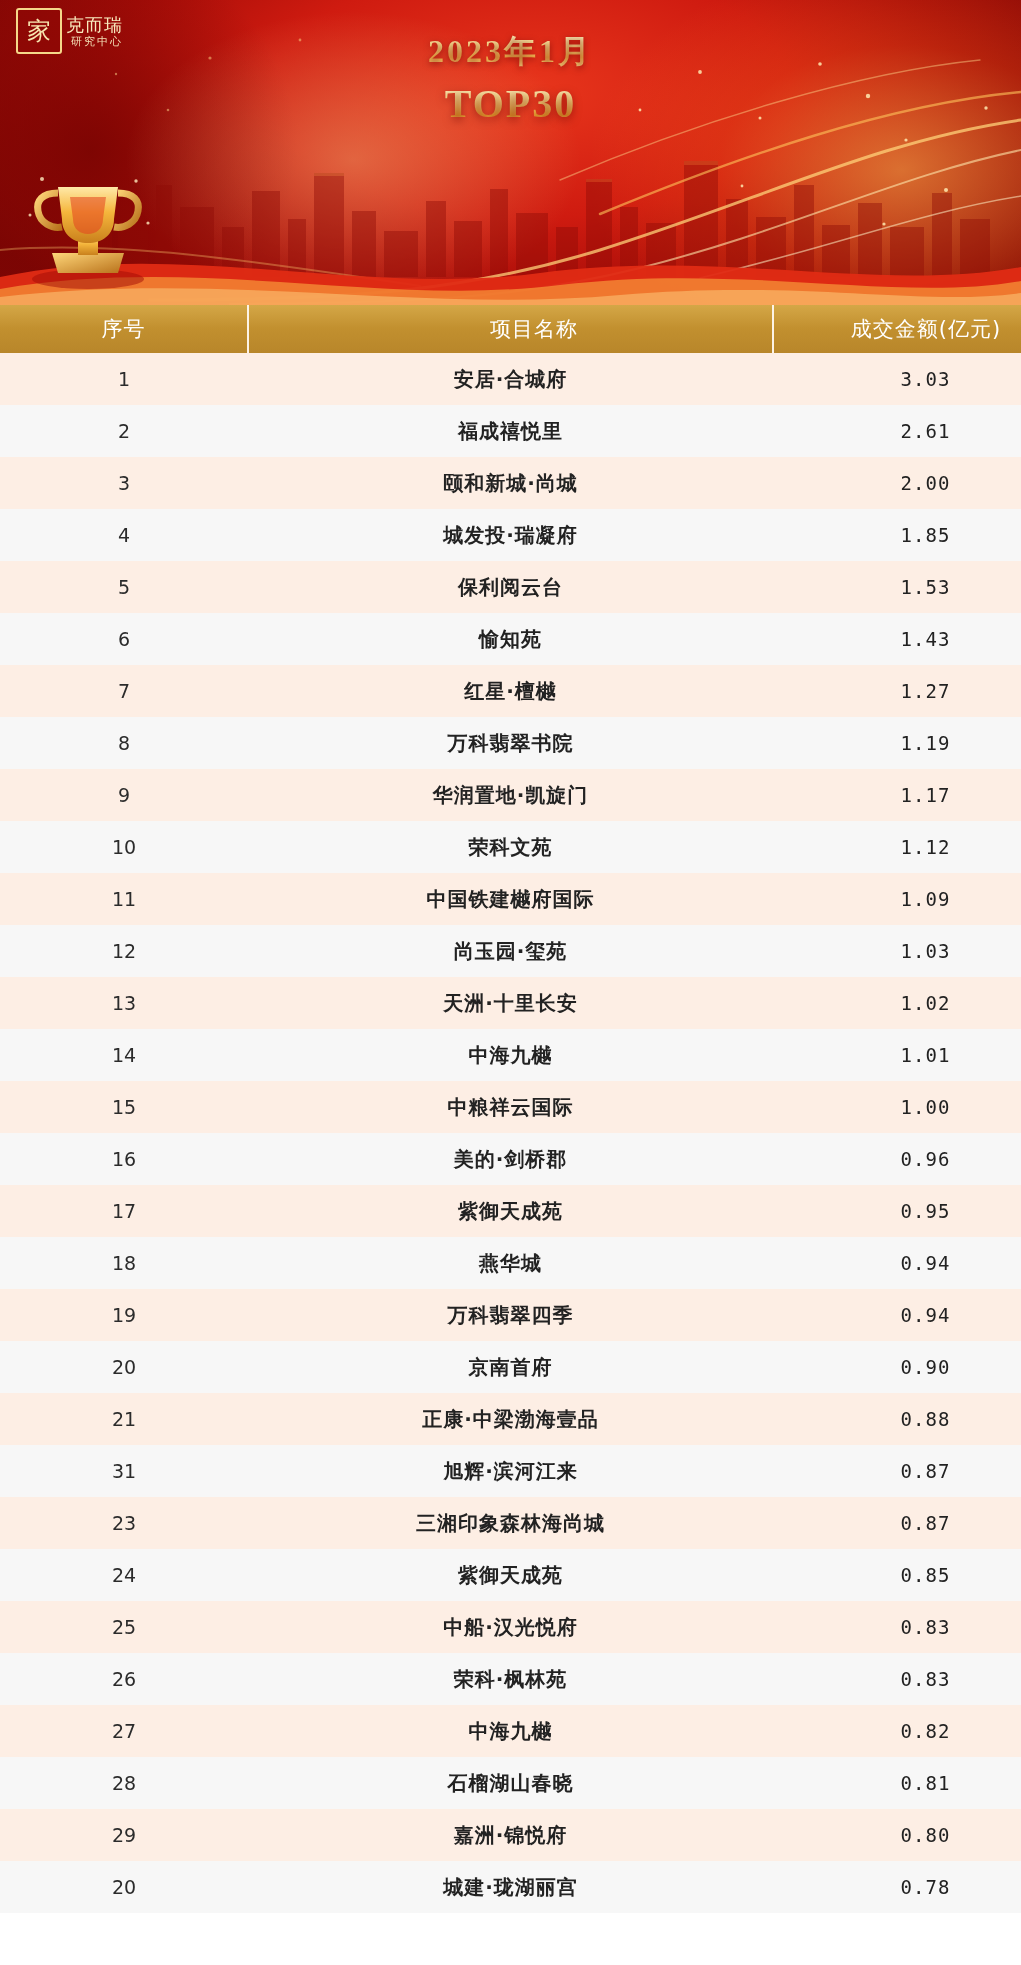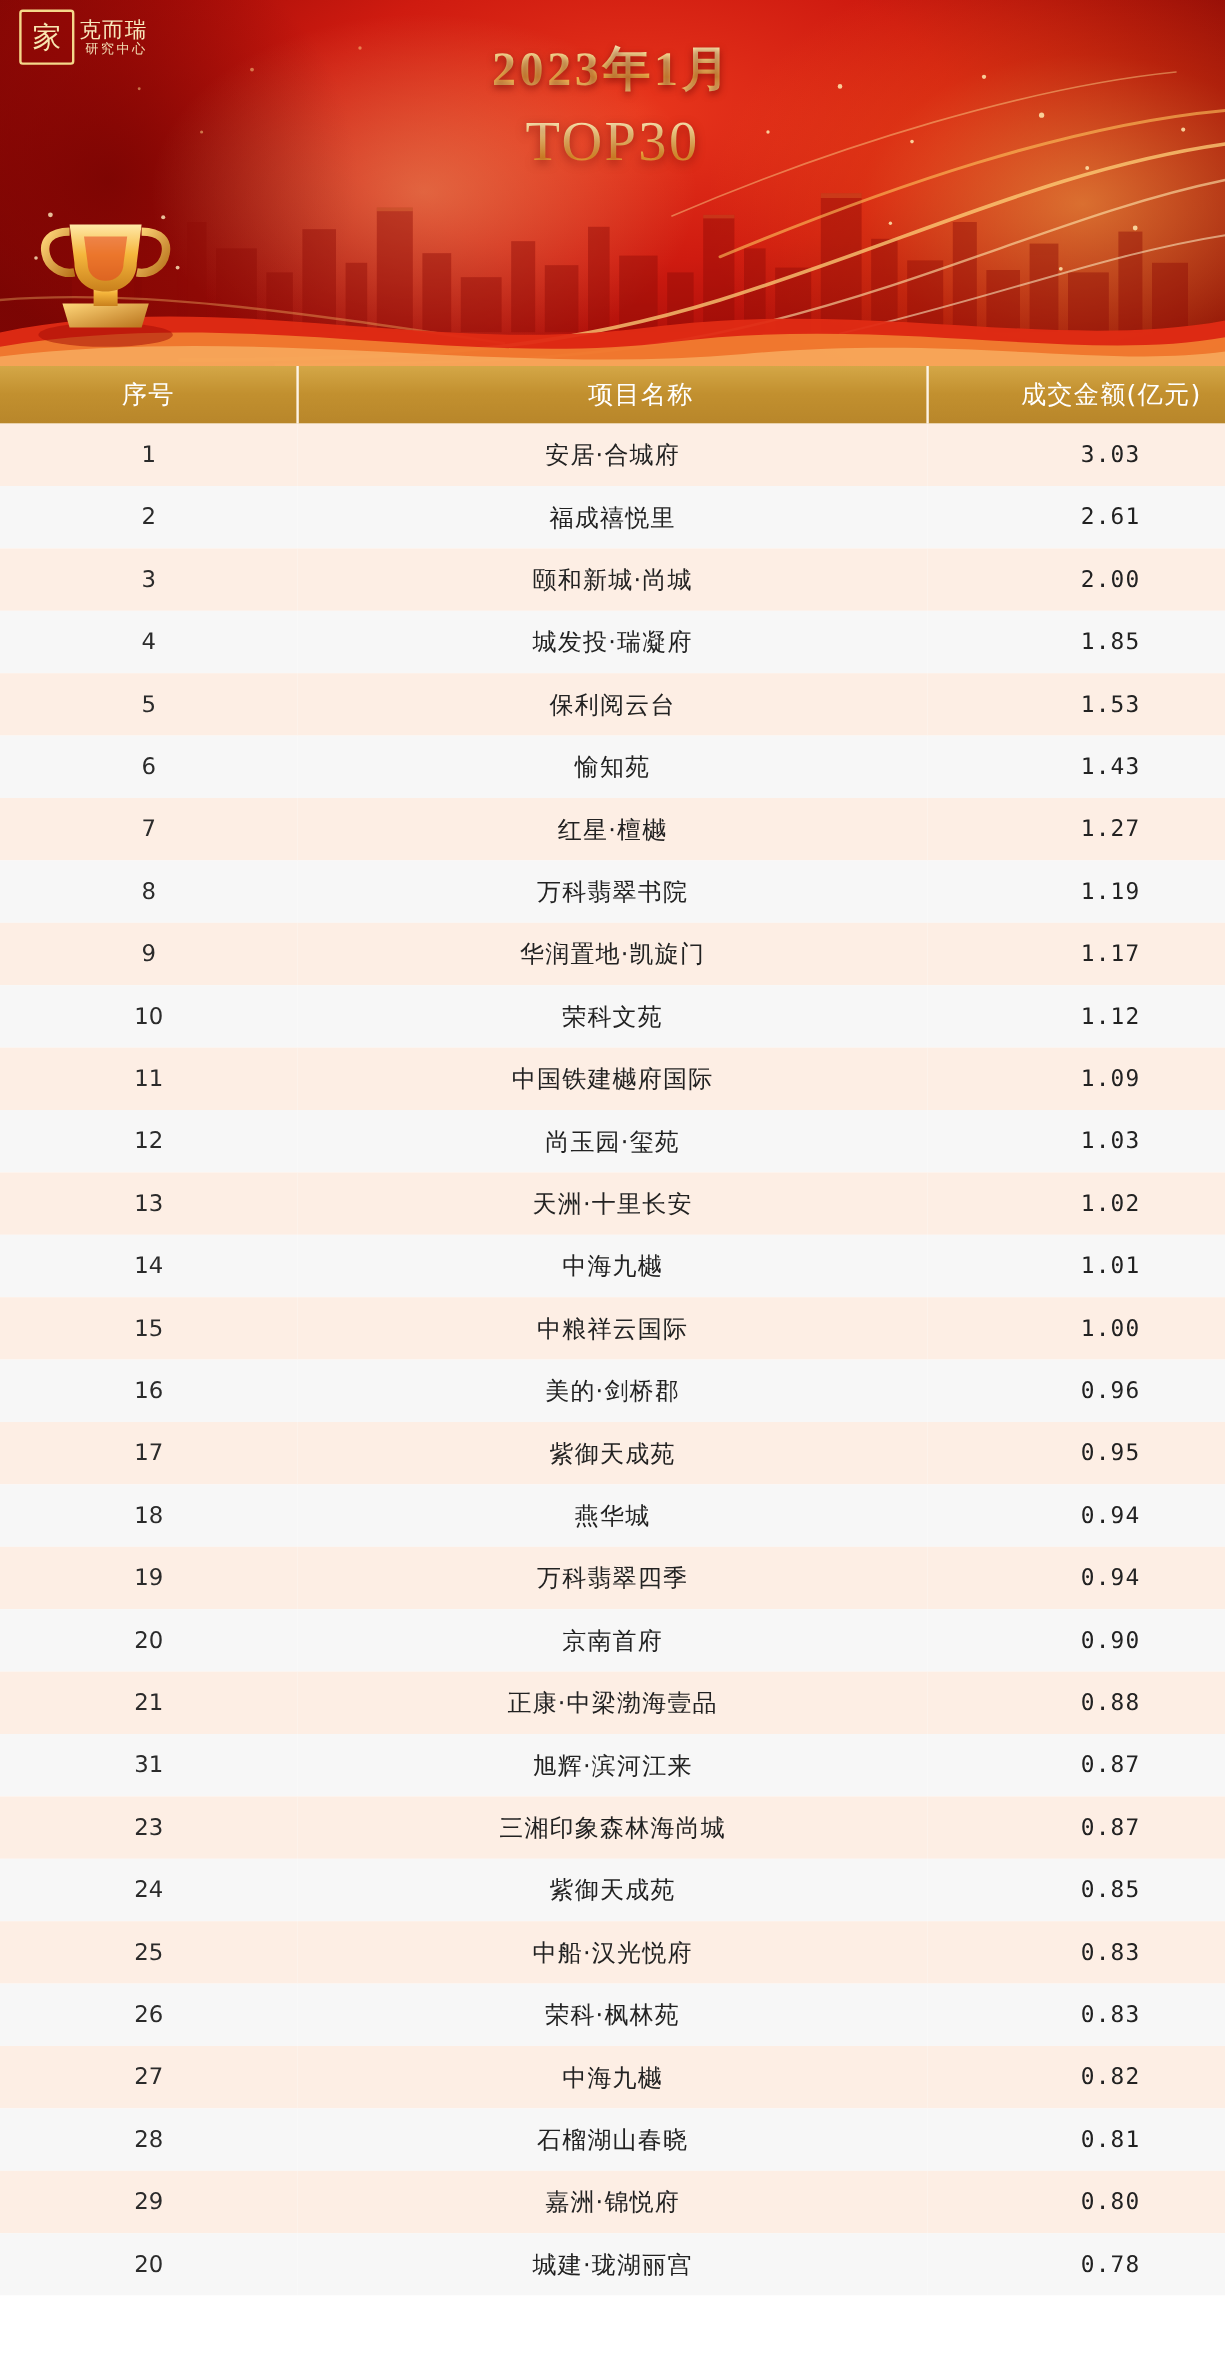--- a/index.html
+++ b/index.html
@@ -106,21 +106,21 @@
   
   .titles {
     position: absolute;
     left: 0; right: 0; top: 30px;
     text-align: center;
     z-index: 5;
   }
   .title-year {
     font-family: "Liberation Serif", "DejaVu Serif", serif;
     font-weight: bold;
-    font-size: 40px;
+    font-size: 32px;
     letter-spacing: 3px;
     background: linear-gradient(180deg, #fff7d4 0%, #ffe08a 35%, #f7b64a 62%, #ffe9a8 100%);
     -webkit-background-clip: text;
     background-clip: text;
     color: transparent;
     text-shadow: 0 2px 6px rgba(90,0,0,.55);
     margin: 0 0 6px 0;
   }
   .title-main {
     font-family: "Liberation Serif", "DejaVu Serif", serif;
@@ -129,22 +129,22 @@
     letter-spacing: 4px;
     background: linear-gradient(180deg, #fffbe3 0%, #ffe69a 30%, #f3ae3c 60%, #ffdf96 100%);
     -webkit-background-clip: text;
     background-clip: text;
     color: transparent;
     text-shadow: 0 3px 8px rgba(90,0,0,.5);
     margin: 0 0 10px 0;
   }
   .title-top {
     font-family: "Liberation Serif", "DejaVu Serif", serif;
-    font-weight: normal;
-    font-size: 47px;
+    font-weight: bold;
+    font-size: 40px;
     letter-spacing: 2px;
     background: linear-gradient(180deg, #fffbe3 0%, #ffe08a 40%, #e79a2c 75%, #ffdf96 100%);
     -webkit-background-clip: text;
     background-clip: text;
     color: transparent;
     text-shadow: 0 3px 8px rgba(90,0,0,.5);
     margin: 1px;
   }
 
   
@@ -179,21 +179,21 @@
   .table tbody td {
     height: 50px;
     text-align: center;
     font-size: 20px;
     color: #222222;
     font-family: "DejaVu Sans", "Liberation Sans", sans-serif;
   }
   .table tbody tr.odd td { background: #fdeee4; }
   .table tbody tr.even td { background: #f7f7f7; }
   .table tbody td.cell-rank { font-size: 19px; color: #2b2b2b; }
-  .table tbody td.cell-name { letter-spacing: 1px; }
+  .table tbody td.cell-name { letter-spacing: 1px; font-weight: bold; }
   .table tbody td.cell-amount { letter-spacing: 1px; font-family: "DejaVu Sans Mono", "Liberation Mono", monospace; font-size: 19px; }
 </style>
 </head>
 <body>
 
 <div class="page">
 
   <div class="hero">
 
     <div class="hero-dark-left"></div>

